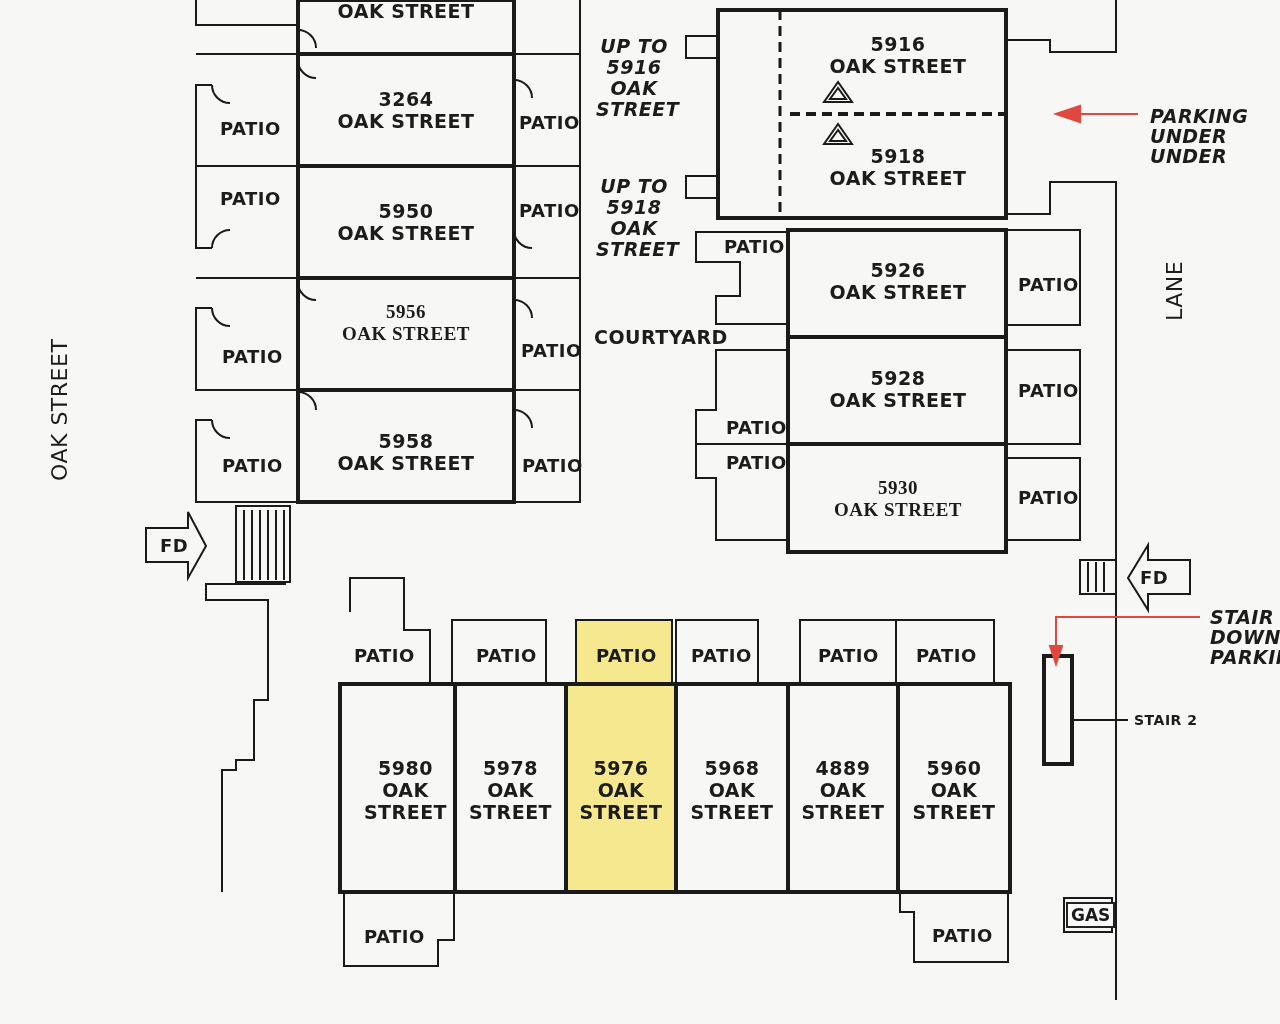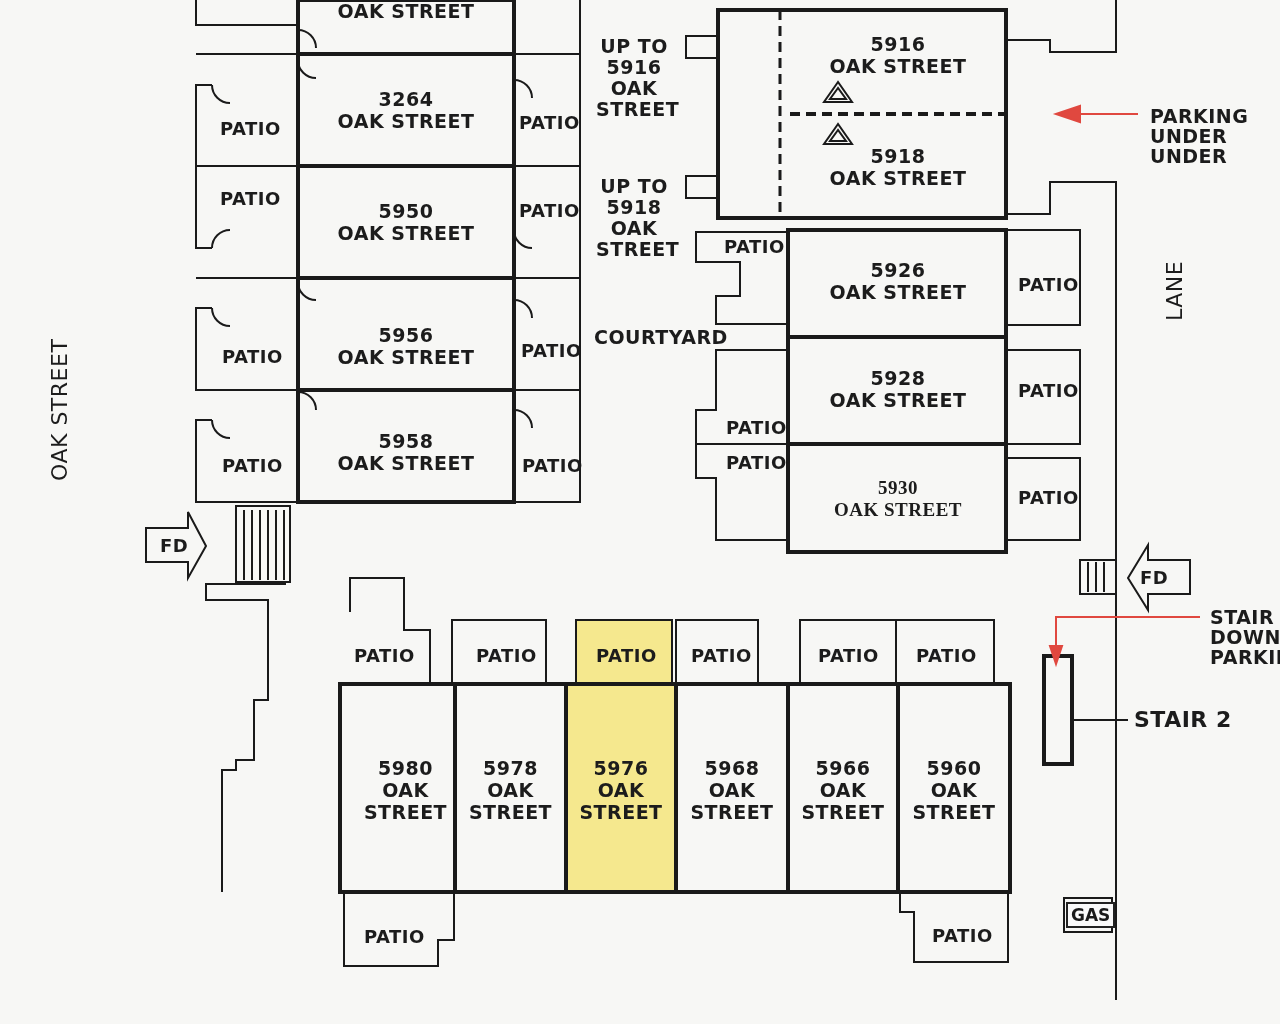--- a/index.html
+++ b/index.html
@@ -2,21 +2,21 @@
 <html><head>
 <meta charset="utf-8">
 <style>
   html,body{margin:0;padding:0;}
   body{width:1280px;height:1024px;background:#f7f7f5;position:relative;overflow:hidden;font-family:"DejaVu Sans","Liberation Sans",sans-serif;color:#1a1a1a;}
   #plan{position:absolute;left:0;top:0;width:1280px;height:1024px;}
   .lbl{position:absolute;font-weight:bold;font-size:19px;line-height:22px;text-align:center;white-space:nowrap;color:#1c1c1c;letter-spacing:0.5px;}
   .unit .num,.unit .st{display:block;}
   .patio{font-size:18px;}
   .vert{transform:rotate(-90deg);transform-origin:center center;}
-  .small{font-size:19px;line-height:21px;text-align:left;}
+  .small{font-size:19px;line-height:21px;text-align:left;font-style:italic;}
   .gasbox{position:absolute;border:2px solid #222;font-weight:bold;font-size:17px;padding:1px 3px;background:#fafafa;}
 </style>
 </head>
 <body>
 
 <svg id="plan" viewBox="0 0 1280 1024" xmlns="http://www.w3.org/2000/svg">
   <g fill="none" stroke="#1a1a1a" stroke-width="2">
 
     <g>
       <rect x="298" y="0" width="216" height="502" stroke-width="4"></rect>
@@ -142,21 +142,21 @@
     <span class="st">OAK STREET</span>
   </div>
 <div class="lbl unit" style="left:298px;top:88px;width:216px;">
     <span class="num">3264</span>
     <span class="st">OAK STREET</span>
   </div>
 <div class="lbl unit" style="left:298px;top:200px;width:216px;">
     <span class="num">5950</span>
     <span class="st">OAK STREET</span>
   </div>
-<div class="lbl unit" style="left:298px;top:324px;width:216px;">
+<div class="lbl unit" style="left:298px;top:301px;width:216px;font-family:Liberation Serif, serif;">
     <span class="num">5956</span>
     <span class="st">OAK STREET</span>
   </div>
 <div class="lbl unit" style="left:298px;top:430px;width:216px;">
     <span class="num">5958</span>
     <span class="st">OAK STREET</span>
   </div>
 
 <div class="lbl patio" style="left:220px;top:118px;">PATIO</div>
 <div class="lbl patio" style="left:220px;top:188px;">PATIO</div>
@@ -215,21 +215,21 @@
 </div>
 
 <div class="lbl" style="left:160px;top:535px;font-size:18px;">FD</div>
 <div class="lbl" style="left:1140px;top:567px;font-size:18px;">FD</div>
 
 <div class="lbl small" style="left:1210px;top:607px;line-height:20px;">
   <span style="display:block">STAIR</span>
   <span style="display:block">DOWN</span>
   <span style="display:block">PARKIN</span>
 </div>
-<div class="lbl" style="left:1134px;top:709px;font-size:22px;">STAIR 2</div>
+<div class="lbl" style="left:1134px;top:709px;font-size:14px;">STAIR 2</div>
 
 <div class="lbl patio" style="left:354px;top:645px;">PATIO</div>
 <div class="lbl patio" style="left:476px;top:645px;">PATIO</div>
 <div class="lbl patio" style="left:596px;top:645px;">PATIO</div>
 <div class="lbl patio" style="left:691px;top:645px;">PATIO</div>
 <div class="lbl patio" style="left:818px;top:645px;">PATIO</div>
 <div class="lbl patio" style="left:916px;top:645px;">PATIO</div>
 
 <div class="lbl unit" style="left:348px;top:757px;width:115px;">
     <span class="num">5980</span>
@@ -245,21 +245,21 @@
     <span class="num">5976</span>
     <span class="st">OAK</span>
     <span class="st">STREET</span>
   </div>
 <div class="lbl unit" style="left:676px;top:757px;width:112px;">
     <span class="num">5968</span>
     <span class="st">OAK</span>
     <span class="st">STREET</span>
   </div>
 <div class="lbl unit" style="left:788px;top:757px;width:110px;">
-    <span class="num">5966</span>
+    <span class="num">4889</span>
     <span class="st">OAK</span>
     <span class="st">STREET</span>
   </div>
 <div class="lbl unit" style="left:898px;top:757px;width:112px;">
     <span class="num">5960</span>
     <span class="st">OAK</span>
     <span class="st">STREET</span>
   </div>
 
 <div class="lbl patio" style="left:364px;top:926px;">PATIO</div>

